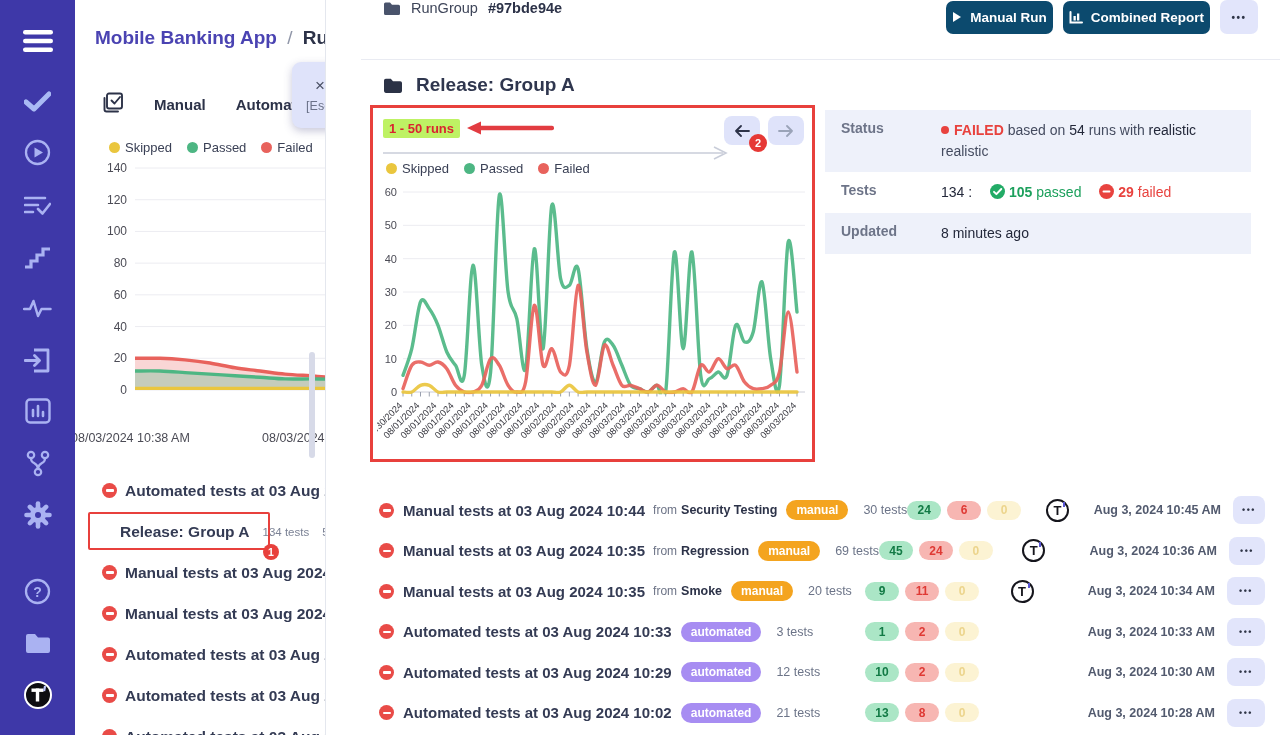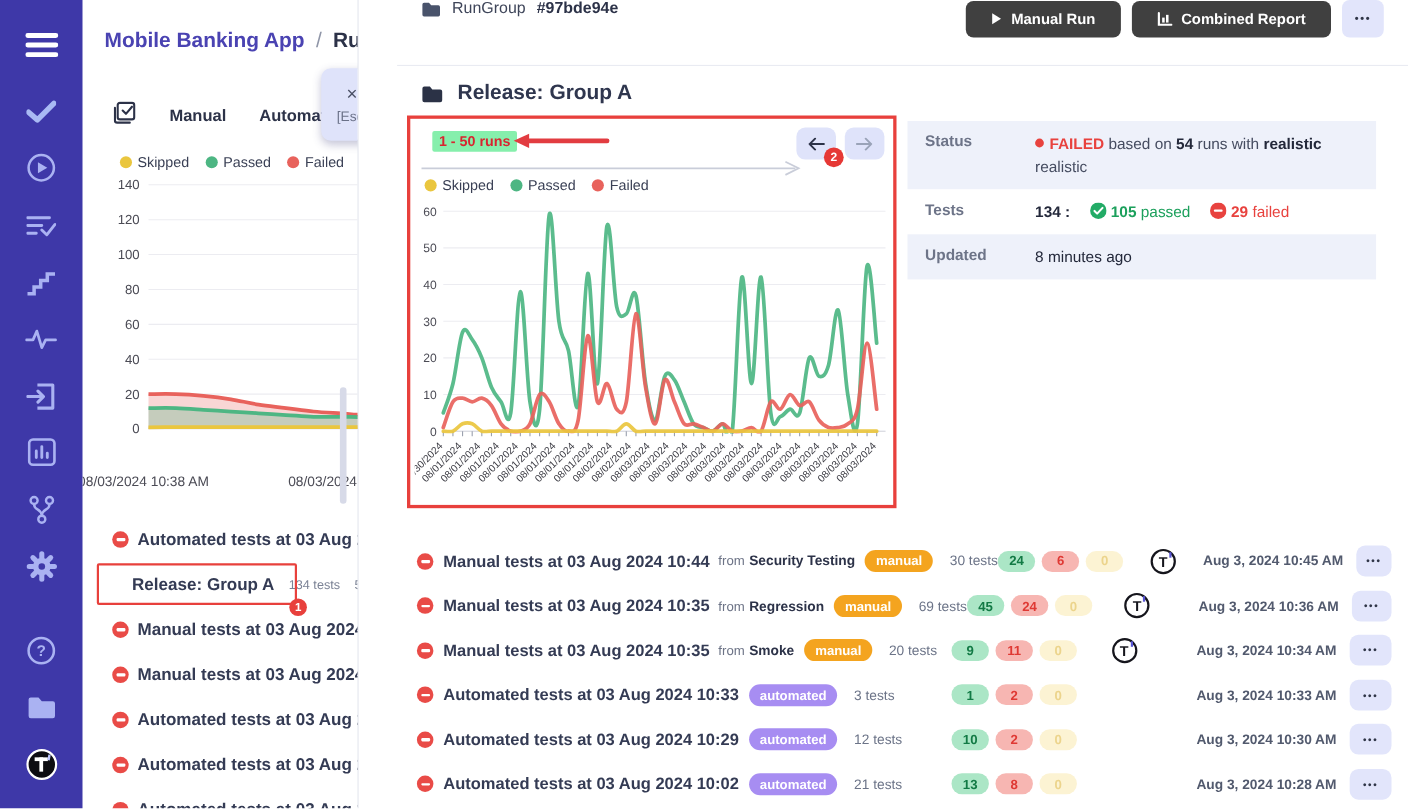--- a/index.html
+++ b/index.html
@@ -41,49 +41,49 @@
   .annot-box{position:absolute;left:13px;top:1px;width:182px;height:38px;border:2.5px solid #e8403c;border-radius:2px;pointer-events:none;z-index:3}
   .annot-num{position:absolute;width:16px;height:16px;border-radius:50%;background:#e8403c;color:#fff;font-size:10.5px;
     font-weight:bold;display:flex;align-items:center;justify-content:center;z-index:4}
 
   
   .main{position:absolute;left:361px;top:0;width:919px;height:735px}
   .topbar{height:60px;display:flex;align-items:flex-start;padding:0 22px;border-bottom:1px solid #e9ebf2}
   .tb-title{display:flex;align-items:center;gap:10px;font-size:14.5px;color:#3e4559;font-weight:bold}
   .tb-id{color:#2c3248}
   .tb-actions{margin-left:auto;display:flex;gap:10px;align-items:center}
-  .btn{background:#404040;color:#fff;font-weight:bold;font-size:13.5px;border:none;border-radius:7px;
-    padding:9px 23px;display:flex;align-items:center;gap:8px;font-family:inherit;cursor:pointer}
+  .btn{background:#0c4a6e;color:#fff;font-weight:bold;font-size:13.5px;border:none;border-radius:7px;
+    padding:9px 6px;display:flex;align-items:center;gap:8px;font-family:inherit;cursor:pointer}
   .btn-more{background:#e2e5fb;color:#2f3547;border-radius:7px;width:38px;height:34px;border:none;
     font-size:10px;font-weight:bold;letter-spacing:1.5px;cursor:pointer;font-family:inherit}
   .section-title{position:absolute;top:74px;left:22px;display:flex;align-items:center;gap:13px;
     font-size:19px;font-weight:bold;color:#2f364e}
 
   
   .chart-card{position:absolute;left:9px;top:105px;width:445px;height:357px;border:3px solid #e8403c;background:#fff}
-  .range-pill{position:absolute;top:11px;left:20px;background:#86efac;color:#d92430;font-weight:bold;
+  .range-pill{position:absolute;top:11px;left:10px;background:#bef264;color:#d92430;font-weight:bold;
     font-size:13px;padding:2px 6px;border-radius:2px;white-space:nowrap}
   .red-arrow{position:absolute;top:11px;left:92px}
   .gray-arrow{position:absolute;top:38px;left:10px}
   .nav-btns{position:absolute;top:8px;right:8px;display:flex;gap:8px;z-index:2}
   .nav-btn{width:36px;height:29px;background:#dfe3fa;border:none;border-radius:8px;display:flex;
     align-items:center;justify-content:center;cursor:pointer;position:relative}
   .nav-badge{position:absolute;right:-7px;bottom:-7px;width:18px;height:18px;border-radius:50%;background:#e63835;
     color:#fff;font-size:11px;font-weight:bold;display:flex;align-items:center;justify-content:center}
   .main-legend{position:absolute;top:53px;left:13px}
   .main-chart{position:absolute;top:72px;left:4px}
 
   
   .status-panel{position:absolute;left:464px;top:110px;width:426px;font-size:14px}
   .sp-row{display:flex;padding:10px 16px;align-items:flex-start}
   .sp-row.shade{background:#eef1fa}
   .sp-label{width:100px;flex:none;color:#6d7488;font-weight:bold}
   .sp-value{flex:1;line-height:1.5;color:#454c60}
   .red-t{color:#e8423e;font-weight:bold}
-  .b{font-weight:bold;color:#23283a}
+  .b{font-weight:normal;color:#23283a}
   .green-t{color:#1ca05c}
   .mini-dot{display:inline-block;width:8px;height:8px;border-radius:50%;background:#e8423e;margin-right:5px;vertical-align:1px}
   .st-ico{vertical-align:-2px;margin:0 4px 0 14px}
 
   
   .mrows{position:absolute;left:10px;top:490px;width:900px}
   .mrow{height:40.5px;display:flex;align-items:center;padding:0 6px 0 8px;white-space:nowrap}
   .mtitle{font-size:15px;font-weight:bold;color:#343b54;margin-left:9px;cursor:pointer}
   .from{font-size:12px;color:#6c7386;margin-left:8px}
   .src{font-size:12.5px;font-weight:bold;color:#2c3248;margin-left:4px;cursor:pointer}

